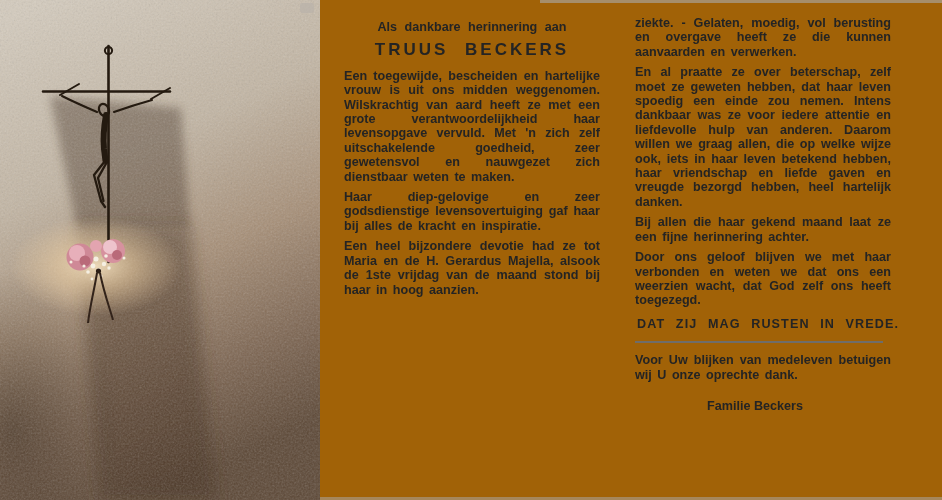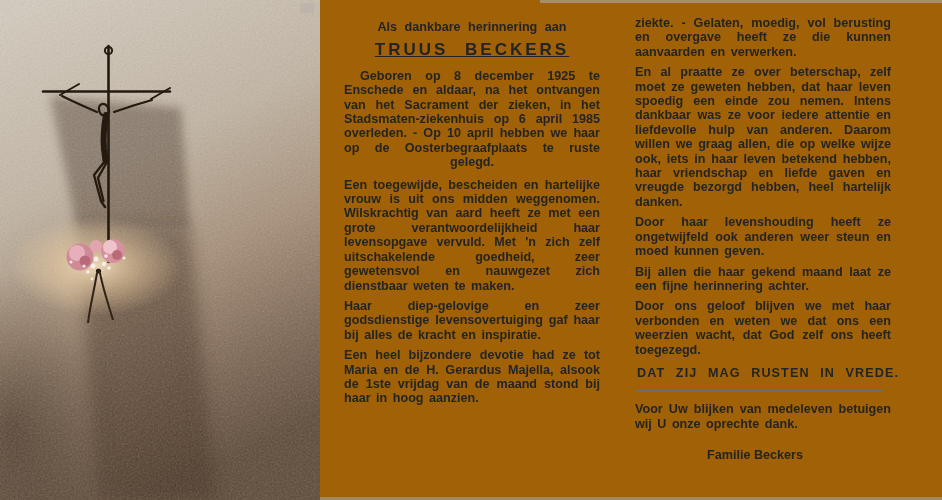--- a/index.html
+++ b/index.html
@@ -12,21 +12,21 @@
   
   #photo{position:absolute;left:0;top:0;width:320px;height:500px;}
   #photo svg{display:block;}
   
   .col{position:absolute;top:0;width:256px;box-sizing:border-box;padding-top:16px;
        font-size:12.6px;line-height:14.4px;font-weight:700;color:#242424;}
   #col-center{left:344px;}
   #col-right{left:635px;}
   .para{text-align:justify;text-align-last:left;margin:0 0 6px 0;word-spacing:2px;}
   .intro{text-align:center;word-spacing:4px;margin:4px 0 9px 0;}
-  .name{text-align:center;font-size:17px;letter-spacing:3px;word-spacing:9px;margin:0 0 11px 0;text-decoration:underline;}
+  .name{text-align:center;font-size:17px;letter-spacing:3px;word-spacing:9px;margin:0 0 11px 0;}
   .birth{text-align:justify;text-align-last:center;text-indent:16px;margin:0 0 8px 0;word-spacing:2px;}
   .motto{text-align:center;letter-spacing:1.1px;word-spacing:6px;margin:9px 0 6px 2px;white-space:nowrap;}
   .divider{border:none;border-top:2px solid #6f6d6a;margin:10px 2px 10px 0;width:248px;}
   .signature{text-align:center;padding-right:16px;margin-top:17px;}
   
   .artifact{position:absolute;background:#a9a6a2;}
   #artifact-top{left:540px;top:0;width:402px;height:3px;opacity:.65;}
   #artifact-bottom{left:320px;top:497px;width:622px;height:3px;opacity:.55;}
   #artifact-smudge{left:300px;top:3px;width:14px;height:10px;background:#b9b2aa;opacity:.7;border-radius:2px;position:absolute;}
 </style>
@@ -124,30 +124,28 @@
           <path d="M100 273 C 104 293 109 306 113 320"></path>
         </g>
         <circle cx="98.5" cy="271" r="2.6" fill="#2c1f16"></circle>
       </g>
     </svg>
   </div>
 
   <div class="col" id="col-center">
     <div class="intro">Als dankbare herinnering aan</div>
     <div class="name">TRUUS BECKERS</div>
-    <p class="birth">Geboren op 8 december 1925 te Enschede en aldaar, na het ontvangen van het Sacrament der zieken, in het Stadsmaten-ziekenhuis op 6 april 1985 overleden. - Op 10 april hebben we haar op de Oosterbegraafplaats te ruste gelegd.</p>
     <p class="para">Een toegewijde, bescheiden en hartelijke vrouw is uit ons midden weggenomen. Wilskrachtig van aard heeft ze met een grote verantwoordelijkheid haar levensopgave vervuld. Met 'n zich zelf uitschakelende goedheid, zeer gewetensvol en nauwgezet zich dienstbaar weten te maken.</p>
     <p class="para">Haar diep-gelovige en zeer godsdienstige levensovertuiging gaf haar bij alles de kracht en inspiratie.</p>
     <p class="para">Een heel bijzondere devotie had ze tot Maria en de H. Gerardus Majella, alsook de 1ste vrijdag van de maand stond bij haar in hoog aanzien.</p>
   </div>
 
   <div class="col" id="col-right">
     <p class="para">ziekte. - Gelaten, moedig, vol berusting en overgave heeft ze die kunnen aanvaarden en verwerken.</p>
     <p class="para">En al praatte ze over beterschap, zelf moet ze geweten hebben, dat haar leven spoedig een einde zou nemen. Intens dankbaar was ze voor iedere attentie en liefdevolle hulp van anderen. Daarom willen we graag allen, die op welke wijze ook, iets in haar leven betekend hebben, haar vriendschap en liefde gaven en vreugde bezorgd hebben, heel hartelijk danken.</p>
-    <p class="para">Door haar levenshouding heeft ze ongetwijfeld ook anderen weer steun en moed kunnen geven.</p>
     <p class="para">Bij allen die haar gekend maand laat ze een fijne herinnering achter.</p>
     <p class="para">Door ons geloof blijven we met haar verbonden en weten we dat ons een weerzien wacht, dat God zelf ons heeft toegezegd.</p>
     <div class="motto">DAT ZIJ MAG RUSTEN IN VREDE.</div>
     <hr class="divider">
     <p class="para">Voor Uw blijken van medeleven betuigen wij U onze oprechte dank.</p>
     <div class="signature">Familie Beckers</div>
   </div>
 
   <div class="artifact" id="artifact-top"></div>
   <div class="artifact" id="artifact-bottom"></div>

